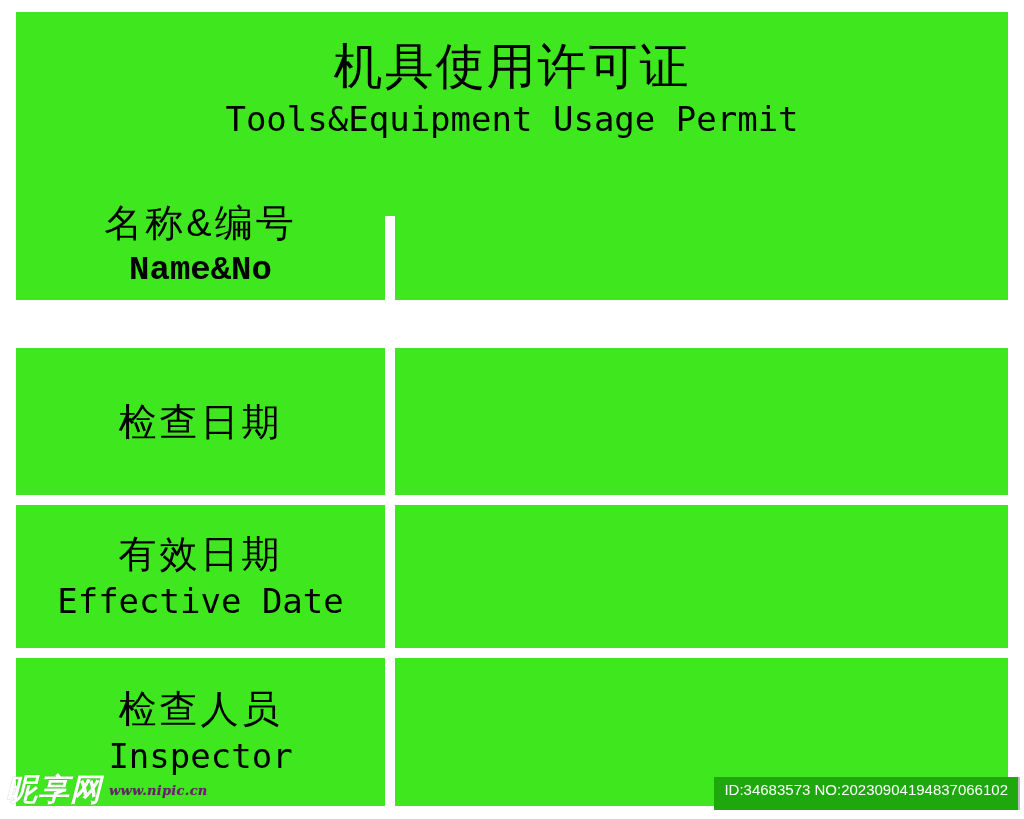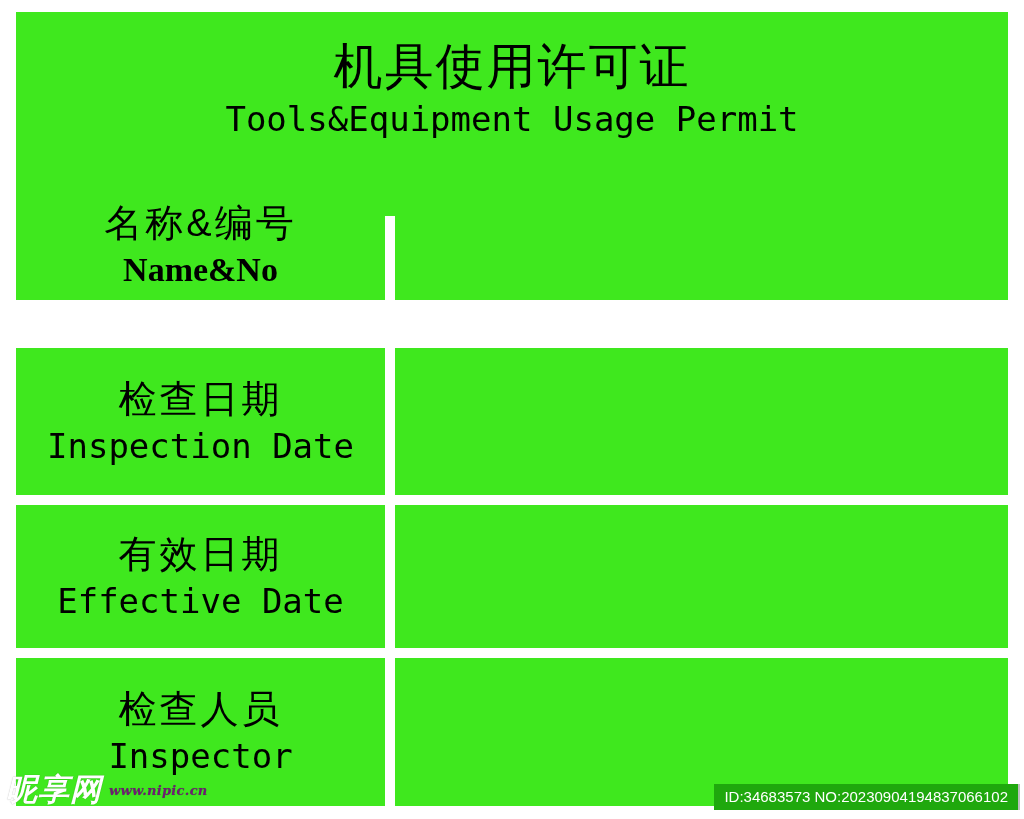--- a/index.html
+++ b/index.html
@@ -99,21 +99,21 @@
     white-space: nowrap;
     margin-top: 2px;
   }
 
   .label-en.mono {
     font-family: "DejaVu Sans Mono", monospace;
     letter-spacing: 0px;
   }
 
   .label-en.sans {
-    font-family: Liberation Serif, serif;
+    font-family: Liberation Mono, monospace;
     font-weight: bold;
     letter-spacing: 0px;
   }
 
   
   #row-name      { top: 192px; height: 108px; }
   #row-inspdate  { top: 348px; height: 147px; padding-left: 16px; }
   #row-effdate   { top: 505px; height: 143px; }
   #row-inspector { top: 658px; height: 148px; }
 
@@ -146,21 +146,21 @@
     color: #701a75;
     letter-spacing: .3px;
     text-shadow: 0 0 1px rgba(0,0,0,.35);
   }
 
   
   #id-badge {
     position: absolute;
     right: 4px;
     bottom: 9px;
-    height: 26px;
+    height: 33px;
     padding: 0 10px;
     background: #1fa80d;
     color: #ffffff;
     font-family: "Liberation Sans", sans-serif;
     font-size: 15px;
     line-height: 26px;
     white-space: nowrap;
     z-index: 6;
     border-right: 2px solid #bdbdbd;
   }
@@ -179,21 +179,20 @@
     <div class="cell-label">
       <div class="label-cn">名称&amp;编号</div>
       <div class="label-en sans">Name&amp;No</div>
     </div>
     <div class="cell-value"></div>
   </div>
 
   <div class="row" id="row-inspdate">
     <div class="cell-label">
       <div class="label-cn">检查日期</div>
-      <div class="label-en mono">Inspection Date</div>
     </div>
     <div class="cell-value"></div>
   </div>
 
   <div class="row" id="row-effdate">
     <div class="cell-label">
       <div class="label-cn">有效日期</div>
       <div class="label-en mono">Effective Date</div>
     </div>
     <div class="cell-value"></div>

